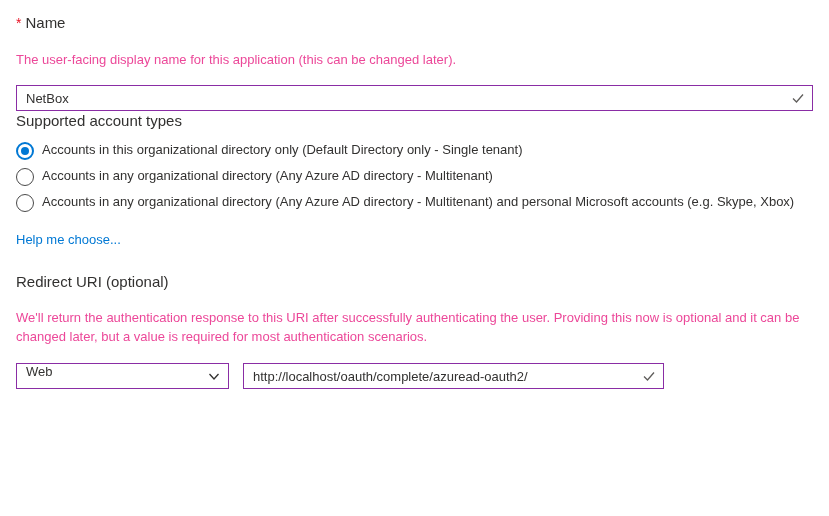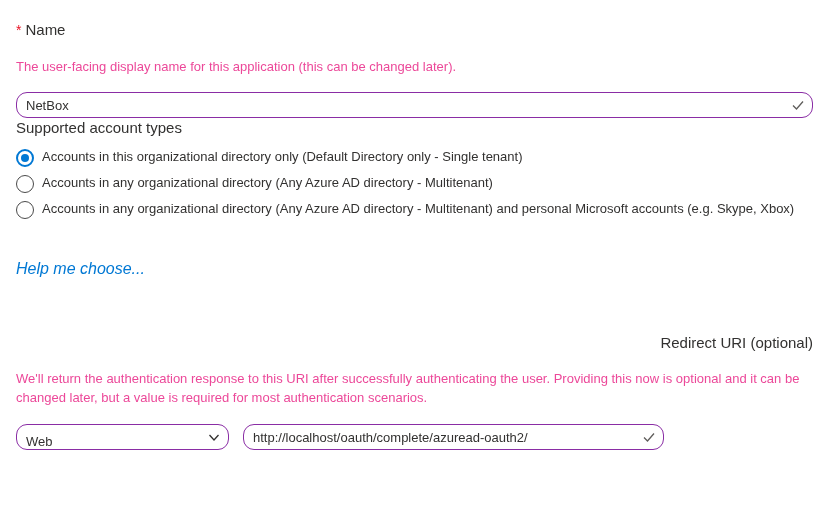--- a/index.html
+++ b/index.html
@@ -8,21 +8,21 @@
     padding: 0;
     background: #ffffff;
     font-family: "Liberation Sans", sans-serif;
     color: #323130;
   }
   .page {
     position: relative;
     width: 829px;
     height: 516px;
     background: #ffffff;
-    padding: 18px 16px 0 16px;
+    padding: 11px 16px 0 16px;
     overflow: hidden;
   }
   .section-title {
     font-size: 15px;
     font-weight: 400;
     color: #323130;
     margin: 0;
     line-height: 20px;
   }
   .required-star {
@@ -36,24 +36,24 @@
     margin: 0;
     line-height: 19px;
   }
   .name-title-row { margin-top: 2px; }
   .name-desc { margin-top: 17px; }
 
   .field-box {
     position: relative;
     height: 26px;
     border: 1px solid #8a2da5;
-    border-radius: 11px;
-    background: #ffffff;
-    display: flex;
-    align-items: flex-end;
+    border-radius: 0;
+    background: #ffffff;
+    display: flex;
+    align-items: flex-start;
   }
   .field-box input {
     border: none;
     outline: none;
     background: transparent;
     font-family: "Liberation Sans", sans-serif;
     font-size: 13px;
     color: #323130;
     width: 100%;
     height: 100%;
@@ -104,29 +104,28 @@
     transform: translate(-50%, -50%);
   }
   .radio-label {
     font-size: 13px;
     color: #323130;
     white-space: nowrap;
   }
 
   .help-link {
     display: inline-block;
-    margin-top: 33px;
-    font-size: 16px;
+    margin-top: 12px;
+    font-size: 13px;
     color: #0078d4;
     text-decoration: none;
     cursor: pointer;
-    font-style: italic;
-  }
-
-  .redirect-title { margin-top: 55px; text-align: right; }
+  }
+
+  .redirect-title { margin-top: 24px; }
   .redirect-desc {
     margin-top: 16px;
     width: 800px;
   }
 
   .redirect-row {
     display: flex;
     margin-top: 17px;
   }
   .platform-select {

